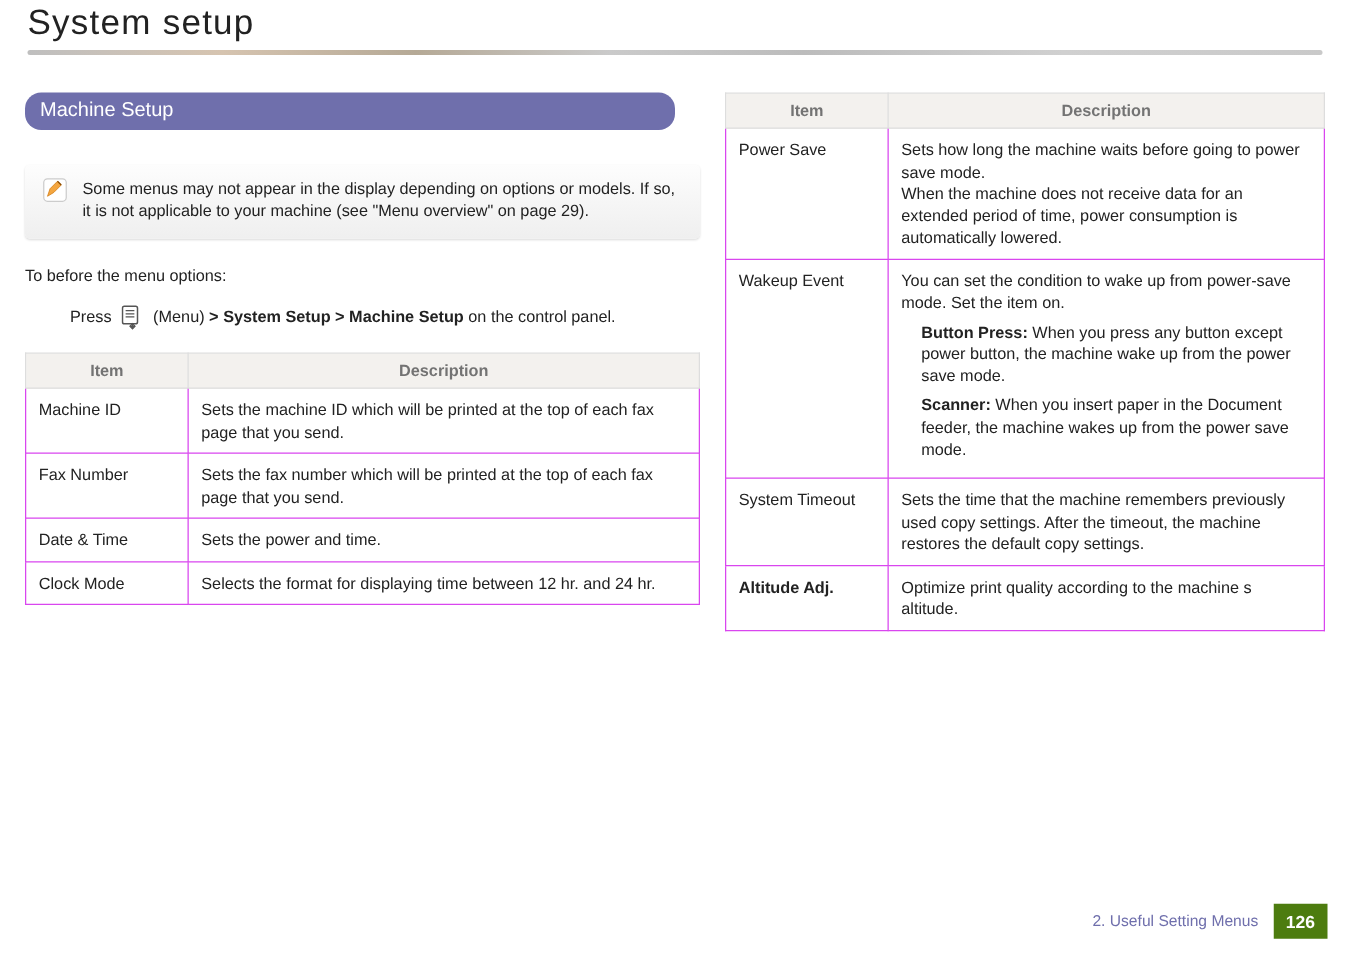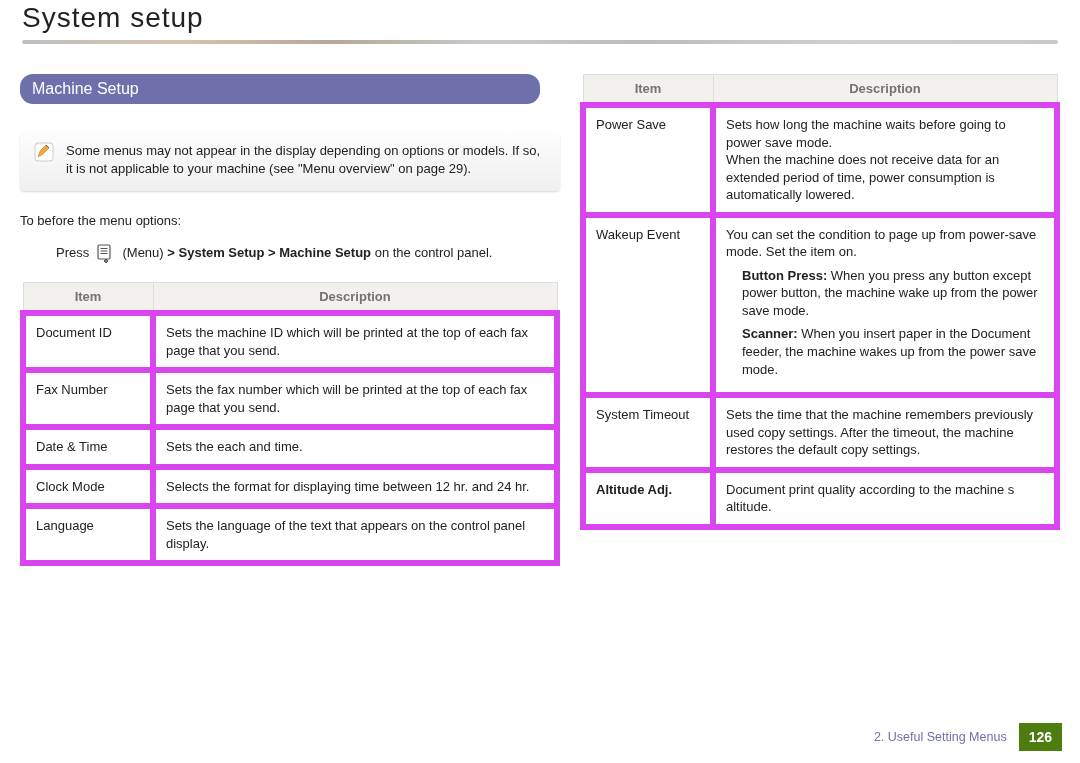--- a/index.html
+++ b/index.html
@@ -79,21 +79,21 @@
   }
   table.setup th {
     background: #f3f1ee;
     font-weight: 700;
     color: #737373;
     text-align: center;
     padding: 6px 8px;
     border: 1px solid #ddd;
   }
   table.setup td {
-    border: 6px solid #d946ef;
+    border: 1px solid #d946ef;
     padding: 8px 10px;
     vertical-align: top;
     line-height: 1.35;
   }
   table.setup td.item { width: 130px; }
   table.setup td.bold { font-weight: 700; }
 
   .sublist { margin-top: 6px; padding-left: 16px; }
   .sublist .entry { margin-bottom: 6px; }
   .sublist .entry .label { font-weight: 700; }
@@ -168,38 +168,34 @@
 
     <table class="setup">
       <thead>
         <tr>
           <th>Item</th>
           <th>Description</th>
         </tr>
       </thead>
       <tbody>
         <tr>
-          <td class="item">Document ID</td>
+          <td class="item">Machine ID</td>
           <td>Sets the machine ID which will be printed at the top of each fax page that you send.</td>
         </tr>
         <tr>
           <td class="item">Fax Number</td>
           <td>Sets the fax number which will be printed at the top of each fax page that you send.</td>
         </tr>
         <tr>
           <td class="item">Date &amp; Time</td>
-          <td>Sets the each and time.</td>
+          <td>Sets the power and time.</td>
         </tr>
         <tr>
           <td class="item">Clock Mode</td>
           <td>Selects the format for displaying time between 12 hr. and 24 hr.</td>
-        </tr>
-        <tr>
-          <td class="item">Language</td>
-          <td>Sets the language of the text that appears on the control panel display.</td>
         </tr>
       </tbody>
     </table>
   </div>
 
   <div class="col col-right">
     <table class="setup">
       <thead>
         <tr>
           <th>Item</th>
@@ -208,38 +204,38 @@
       </thead>
       <tbody>
         <tr>
           <td class="item">Power Save</td>
           <td style="white-space:pre-line">Sets how long the machine waits before going to power save mode.
 When the machine does not receive data for an extended period of time, power consumption is automatically lowered.</td>
         </tr>
         <tr>
           <td class="item">Wakeup Event</td>
           <td>
-            <span>You can set the condition to page up from power-save mode. Set the item on.</span>
+            <span>You can set the condition to wake up from power-save mode. Set the item on.</span>
             <div class="sublist">
               <div class="entry">
                 <span class="label">Button Press:</span><span> When you press any button except power button, the machine wake up from the power save mode.</span>
               </div>
               <div class="entry">
                 <span class="label">Scanner:</span><span> When you insert paper in the Document feeder, the machine wakes up from the power save mode.</span>
               </div>
             </div>
           </td>
         </tr>
         <tr>
           <td class="item">System Timeout</td>
           <td>Sets the time that the machine remembers previously used copy settings. After the timeout, the machine restores the default copy settings.</td>
         </tr>
         <tr>
           <td class="item bold">Altitude Adj.</td>
-          <td>Document print quality according to the machine s altitude.</td>
+          <td>Optimize print quality according to the machine s altitude.</td>
         </tr>
       </tbody>
     </table>
   </div>
 
 </div>
 
 <div class="footer">
   <div class="crumb">2.  Useful Setting Menus</div>
   <div class="pagenum">126</div>

